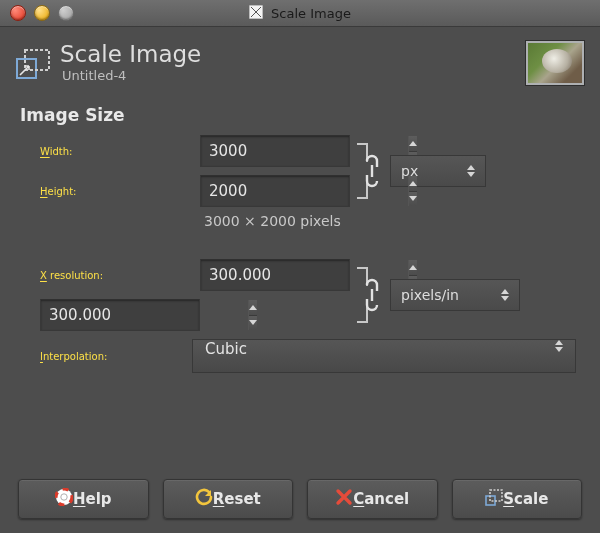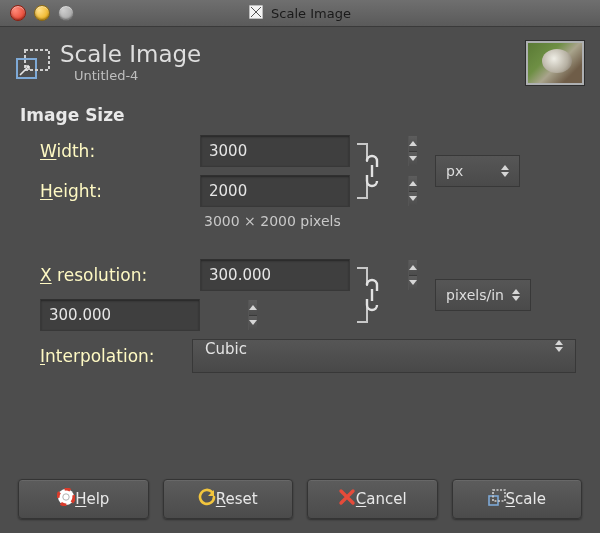--- a/index.html
+++ b/index.html
@@ -31,34 +31,34 @@
   .title-center svg{width:14px;height:14px}
   .title-center span{color:#1a1a1a;font-size:13px}
   
   .header{
     display:flex;align-items:center;justify-content:space-between;
     padding:14px 16px 6px 16px;
   }
   .header-left{display:flex;align-items:flex-start;gap:10px}
   .scale-icon{width:34px;height:34px;margin-top:2px}
   .header-text .h1{font-size:23px;color:#dedede;line-height:1}
-  .header-text .sub{font-size:13px;color:#bfbfbf;margin-top:2px;margin-left:14px}
+  .header-text .sub{font-size:13px;color:#bfbfbf;margin-top:2px;margin-left:2px}
   .thumb{
     width:54px;height:40px;border:2px solid #aeb0b2;
     background:linear-gradient(135deg,#5a7a35 0%,#6e8f44 35%,#a9a48c 55%,#6f5d48 80%);
     box-shadow:0 0 0 1px #2e2e2e;
     position:relative;
   }
   .thumb::after{content:"";position:absolute;inset:6px 10px 10px 14px;border-radius:50%;
     background:radial-gradient(circle at 40% 40%,#efeee6,#b6b0a2 60%,#756a5b)}
   
   .content{padding:0 18px 17px 18px}
   .section-title{font-size:17px;font-weight:bold;color:#e8e8e8;margin:14px 0 10px 2px}
   .grid{display:grid;grid-template-columns:160px 150px 40px 130px;row-gap:8px;align-items:center;margin-left:22px}
-  .lbl{font-size:17px;color:#fef9c3}
+  .lbl{font-size:10px;color:#fde047}
   .lbl u{text-decoration:underline;text-underline-offset:2px}
   .spin{
     display:flex;align-items:stretch;height:30px;
     background:#3f3f3f;border:1px solid #383838;border-top-color:#303030;
     box-shadow:inset 0 1px 2px rgba(0,0,0,.4);
   }
   .spin input{
     flex:1;background:transparent;border:0;outline:0;color:#e6e6e6;
     font-size:15px;padding:0 8px;font-family:inherit;
   }
@@ -71,21 +71,21 @@
   .spin .arrows div:first-child{border-bottom:1px solid #3a3a3a}
   .tri-up,.tri-down{width:0;height:0;border-left:4px solid transparent;border-right:4px solid transparent}
   .tri-up{border-bottom:5px solid #d6d6d6}
   .tri-down{border-top:5px solid #d6d6d6}
   .chain{display:flex;align-items:center;justify-content:center}
   .chain svg{width:34px;height:66px}
   .unit{
     height:30px;display:flex;align-items:center;justify-content:space-between;
     background:linear-gradient(#565656,#4a4a4a);
     border:1px solid #383838;padding:0 10px;color:#dedede;font-size:14px;
-    cursor:pointer;width:74px;margin-left:45px;
+    cursor:pointer;width:74px;
   }
   .unit.wide{width:122px}
   .updown{display:flex;flex-direction:column;gap:2px;margin-left:8px}
   .hint{grid-column:2 / span 3;font-size:14px;color:#c9c9c9;margin:-2px 0 8px 4px}
   .gap-row{height:6px;grid-column:1/-1}
   
   .interp-row{display:flex;align-items:center;margin:8px 0 4px 22px;gap:14px}
   .combo{
     flex:1;height:32px;display:flex;align-items:flex-start;justify-content:space-between;
     background:linear-gradient(#565656,#484848);
@@ -97,20 +97,21 @@
     position:absolute;left:0;right:0;bottom:14px;
     display:flex;gap:14px;padding:0 18px;
   }
   .btn{
     flex:1;height:38px;
     background:linear-gradient(#5c5c5c,#4b4b4b);
     border:1px solid #343434;border-radius:4px;
     display:flex;align-items:center;justify-content:center;gap:0;
     color:#e8e8e8;font-size:15px;cursor:pointer;
     box-shadow:0 1px 0 rgba(255,255,255,.08) inset,0 1px 2px rgba(0,0,0,.4);
+    font-weight:bold;
   }
   .btn svg{width:18px;height:18px}
   .btn u{text-decoration:underline;text-underline-offset:2px}
 </style>
 </head>
 <body>
 
 <div class="titlebar">
   <div class="traffic">
     <div class="dot red"></div>

